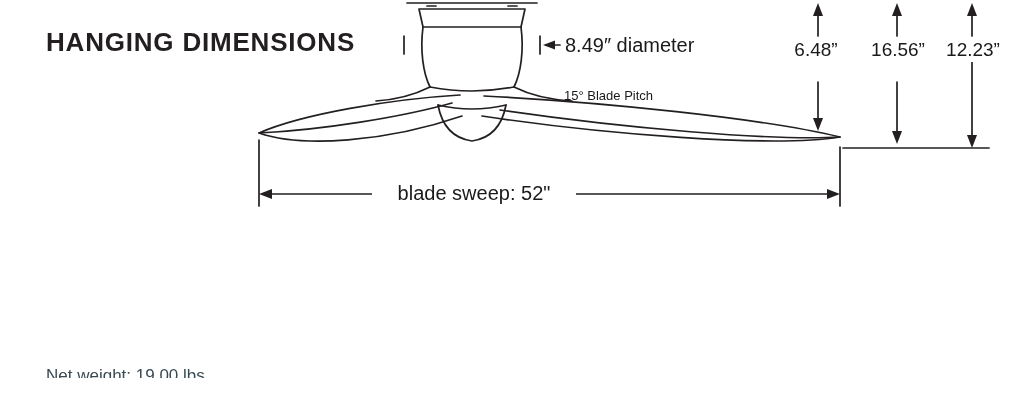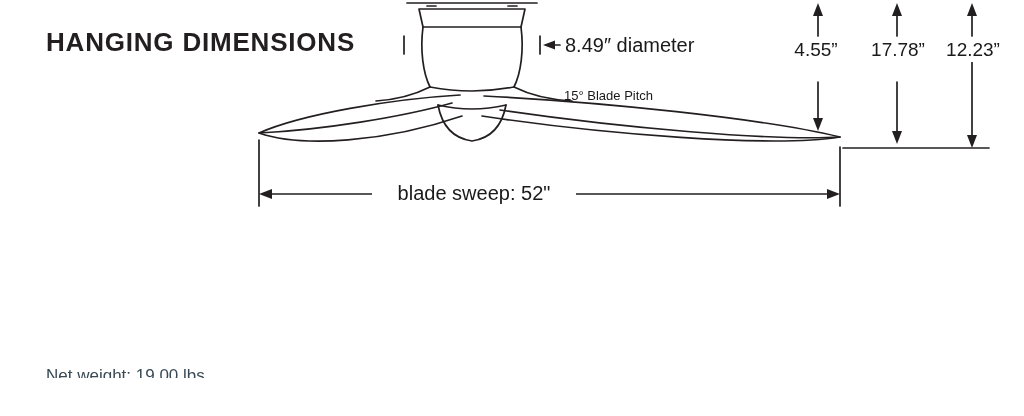--- a/index.html
+++ b/index.html
@@ -109,25 +109,25 @@
 
   <div class="lbl title">HANGING DIMENSIONS</div>
 
   <div class="lbl diameter">8.49″ diameter</div>
 
   <div class="lbl pitch">15° Blade Pitch</div>
 
   <div class="lbl sweep">blade sweep: 52"</div>
 
   <div class="dimcol dim-cap">
-    <span class="cap-line">4.55”</span>
+    <span class="cap-line">6.48”</span>
   </div>
 
   <div class="dimcol dim-light">
-    <span class="cap-line">17.78”</span>
+    <span class="cap-line">16.56”</span>
   </div>
 
   <div class="dimcol dim-total">
     <span class="cap-line">12.23”</span>
   </div>
 
   <div class="lbl netweight">Net weight: 19.00 lbs.</div>
 
 </div>
 

